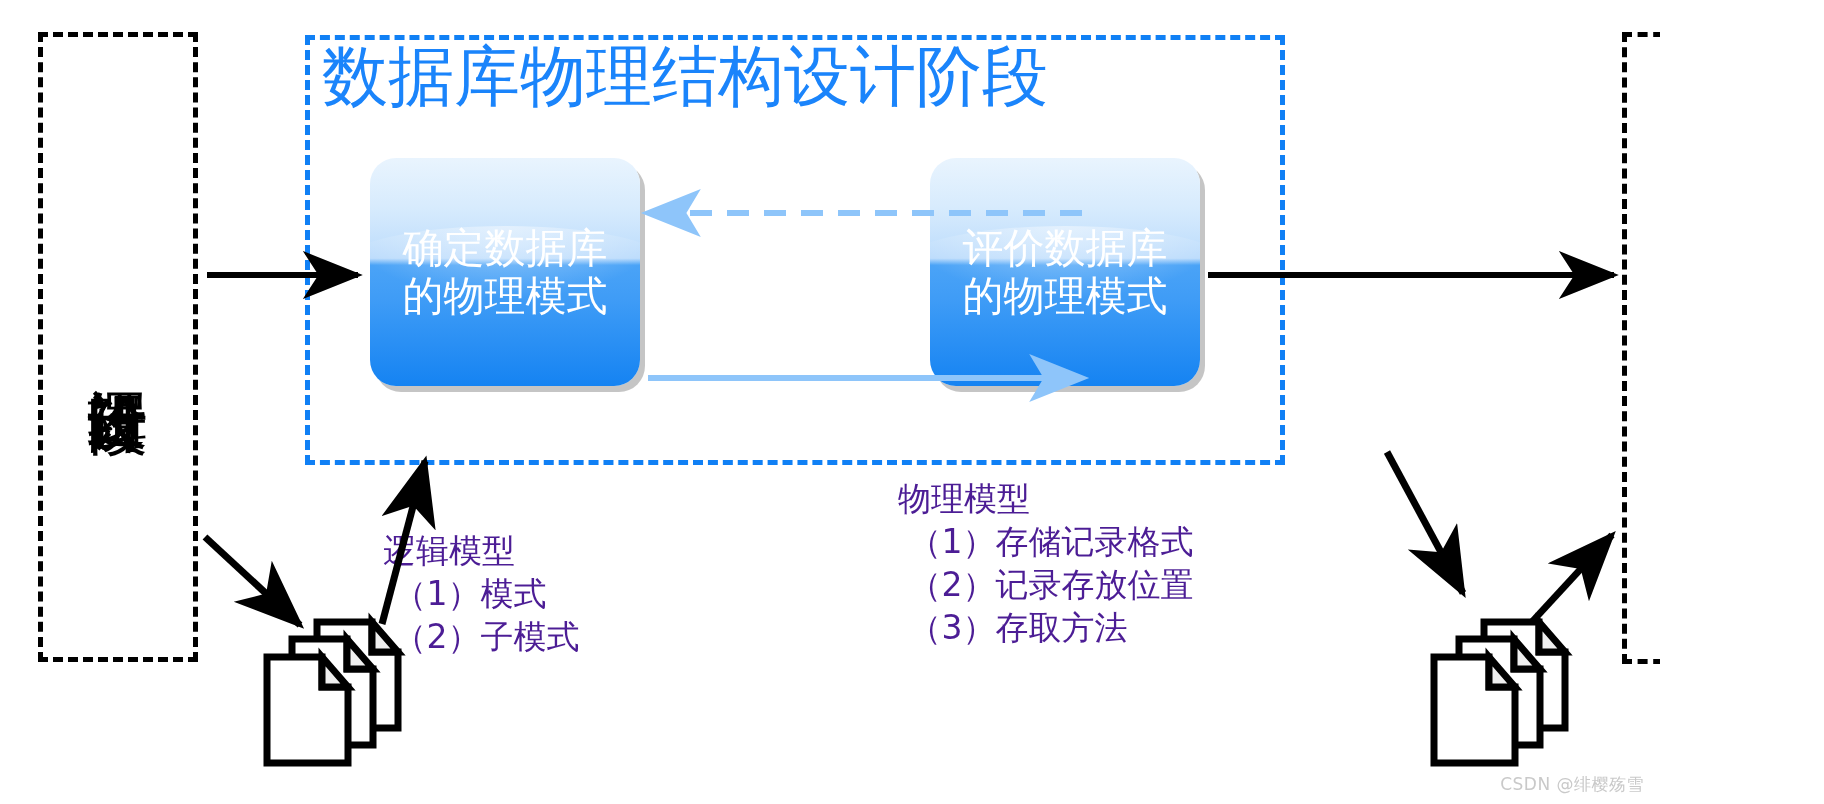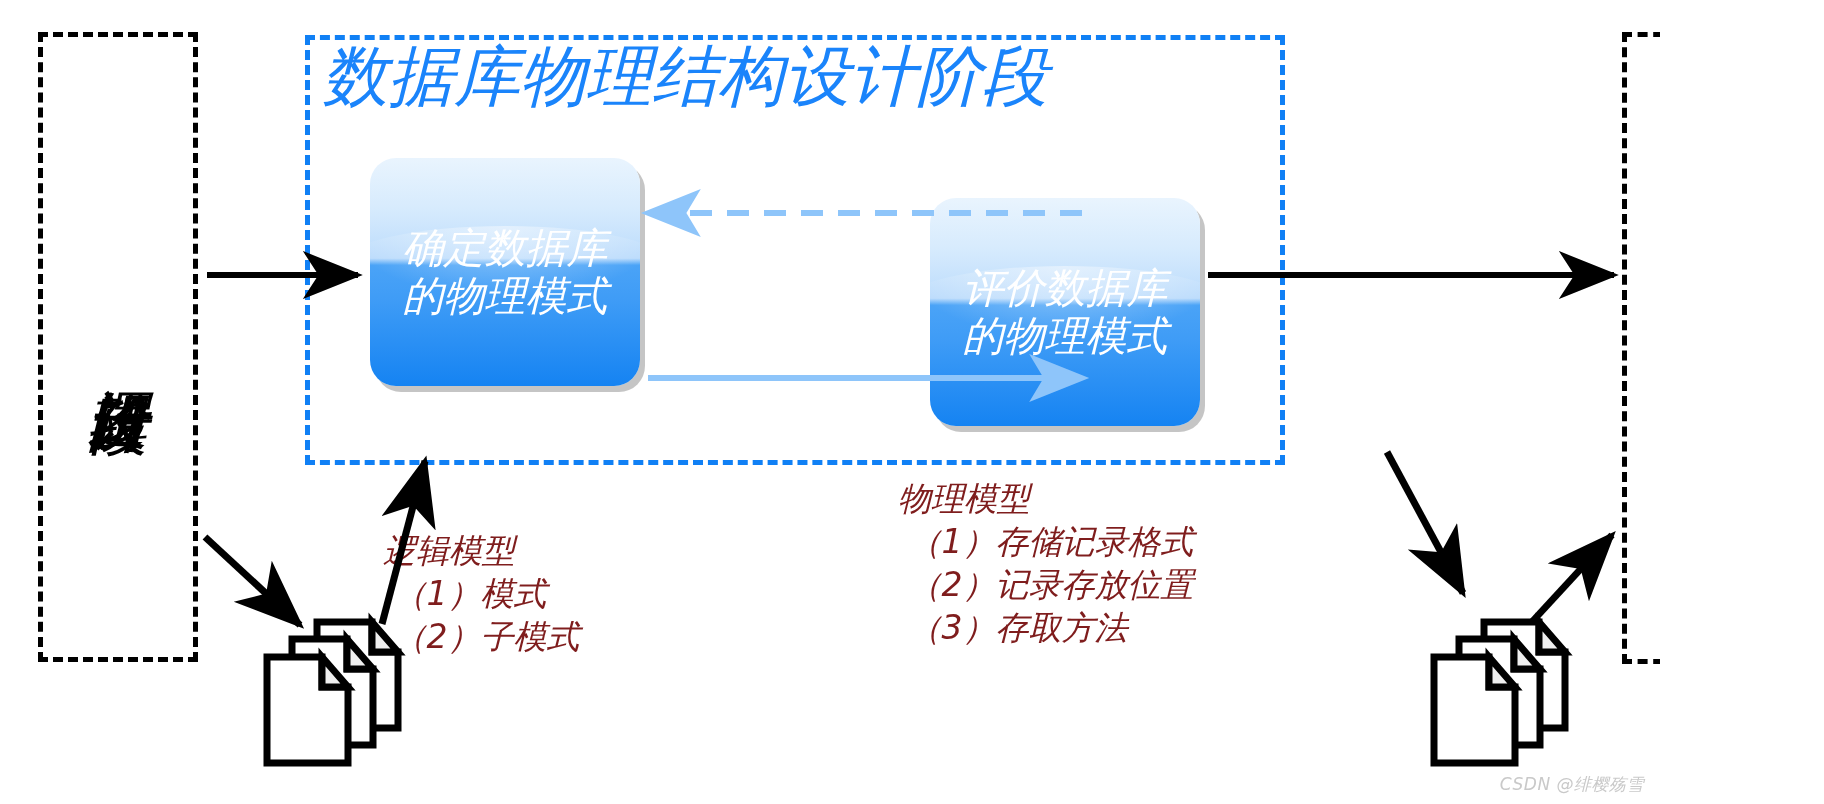--- a/index.html
+++ b/index.html
@@ -1,17 +1,17 @@
 <!DOCTYPE html>
 <html><head>
 <meta charset="utf-8">
 <style>
   html,body{margin:0;padding:0;background:#ffffff;}
   body{width:1824px;height:804px;font-family:"Liberation Sans","DejaVu Sans",sans-serif;}
-  #stage{position:relative;width:1660px;height:804px;overflow:hidden;background:#fff;font-style:italic;}
+  #stage{position:relative;width:1660px;height:804px;overflow:hidden;background:#fff;}
 
   
   .phase-box{
     position:absolute;
     border:5px dashed #000;
     background:transparent;
     display:flex;align-items:center;justify-content:center;
   }
   .phase-text{
     writing-mode:vertical-rl;
@@ -54,25 +54,25 @@
     background:radial-gradient(ellipse at 50% 0%, rgba(255,255,255,.45), rgba(255,255,255,0) 70%);
     pointer-events:none;
   }
   .glossy-label{
     position:absolute;left:0;right:0;top:50%;transform:translateY(-50%);
     text-align:center;color:#ffffff;font-size:41px;line-height:1.18;
     font-family:"DejaVu Sans","Liberation Sans",sans-serif;
     white-space:pre;z-index:2;
   }
   #box-define{left:370px;top:158px;}
-  #box-evaluate{left:930px;top:158px;margin-top:40px;}
+  #box-evaluate{left:930px;top:158px;}
 
   
   .note{
-    position:absolute;color:#7f1d1d;font-size:33px;line-height:1.30;white-space:pre;
+    position:absolute;color:#4c1d95;font-size:33px;line-height:1.30;white-space:pre;
     font-family:"DejaVu Sans","Liberation Sans",sans-serif;
   }
   #note-left{left:383px;top:530px;}
   #note-right{left:898px;top:478px;}
 
   
   #vec{position:absolute;left:0;top:0;width:1824px;height:804px;pointer-events:none;}
 
   
   #watermark{

